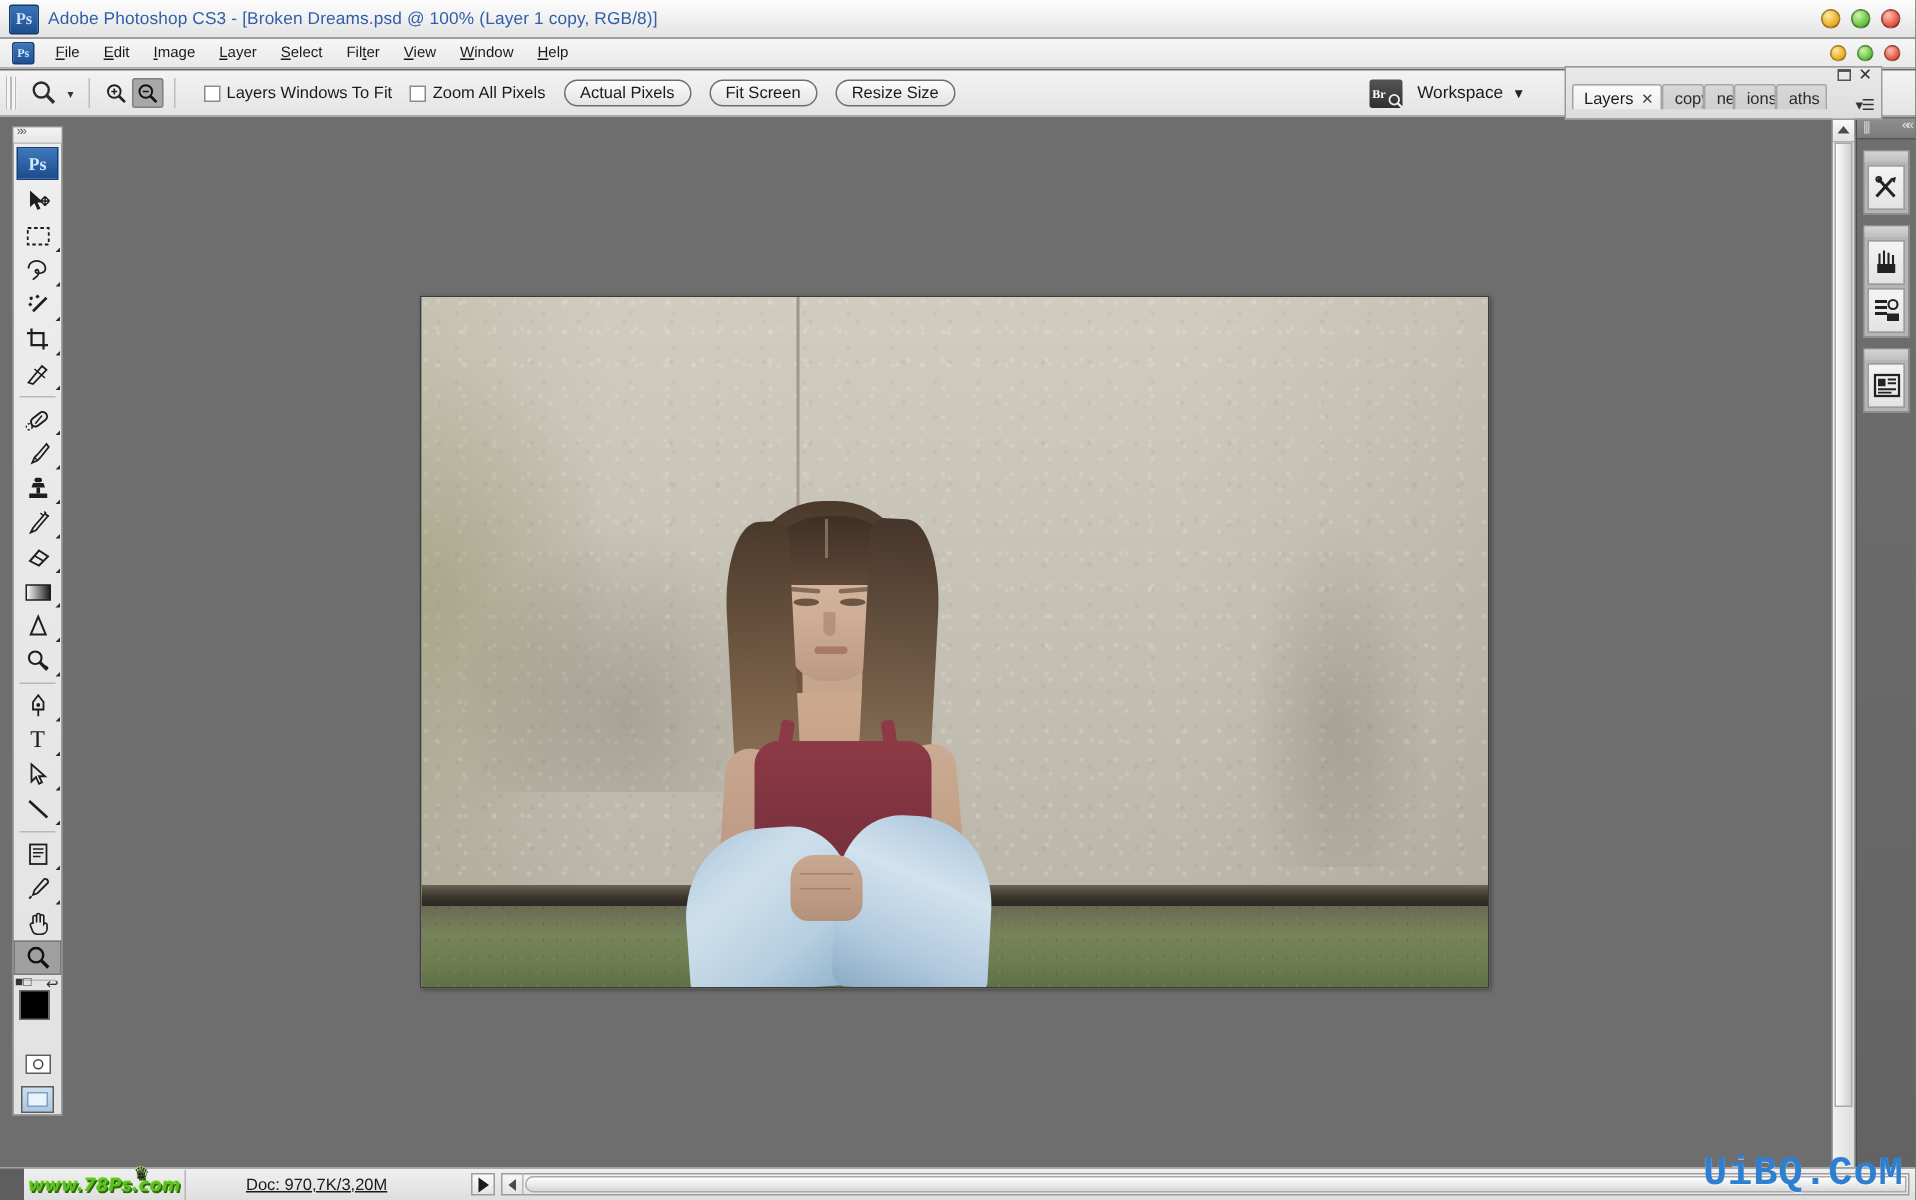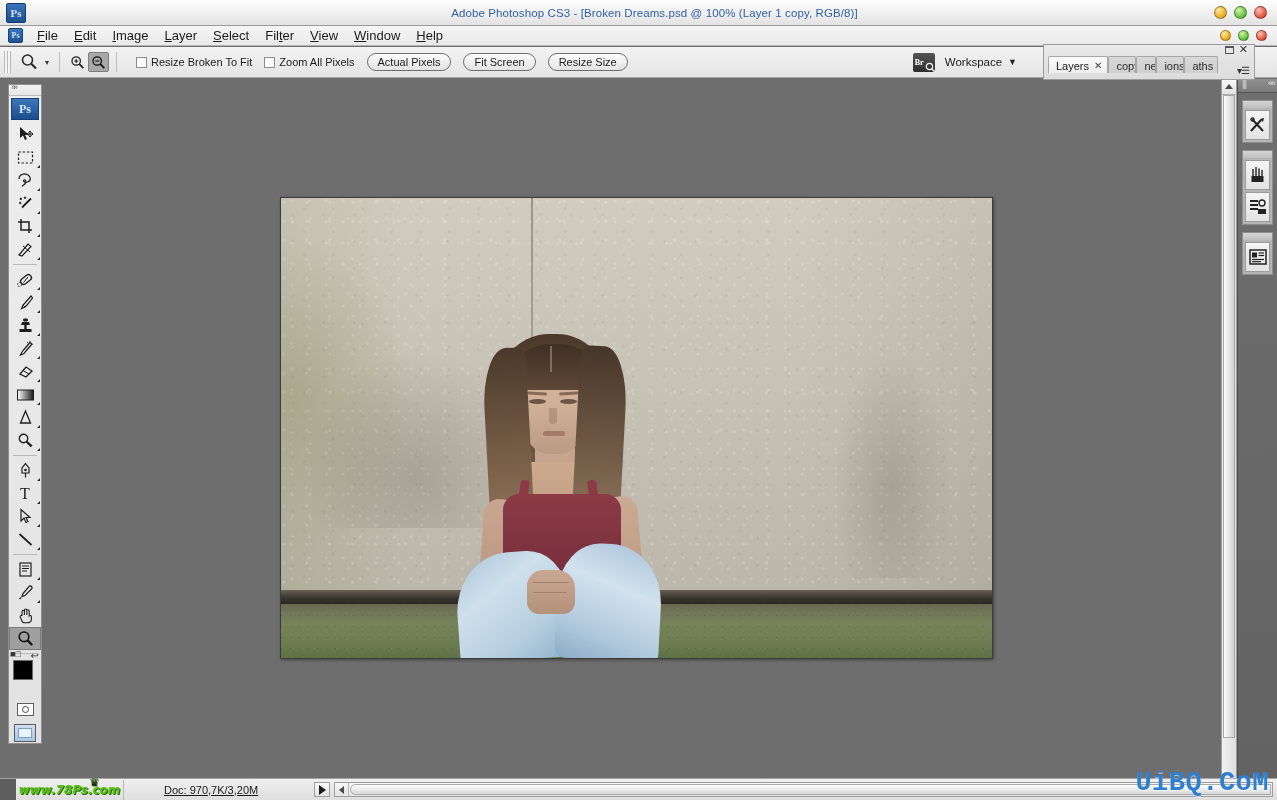--- a/index.html
+++ b/index.html
@@ -21,21 +21,21 @@
   }
   .ps-badge {
     width: 20px; height: 20px; margin-left: 6px;
     background: linear-gradient(to bottom, #3a74b8, #1d4f8f);
     border: 1px solid #123a6e; border-radius: 2px;
     color: #cfe2ff; font-size: 11px; font-weight: bold;
     display: flex; align-items: center; justify-content: center;
     font-family: "Liberation Serif", serif;
   }
   .title-text {
-    position: absolute; left: 0; right: 0; text-align: center;
+    position: absolute; left: 0; right: 0; 
     color: #2f5fa8; font-size: 11.5px; letter-spacing: 0.1px; padding-left: 32px;
   }
   .win-buttons { position: absolute; right: 10px; display: flex; gap: 7px; }
   .wb { width: 13px; height: 13px; border-radius: 50%; border: 1px solid rgba(0,0,0,.35); }
   .wb.y { background: radial-gradient(circle at 35% 30%, #ffe9a0, #e8a81c 70%, #b8800c); }
   .wb.g { background: radial-gradient(circle at 35% 30%, #d6f5a8, #5bbe3a 70%, #3d8a24); }
   .wb.r { background: radial-gradient(circle at 35% 30%, #ffc0b4, #e0503c 70%, #a8301f); }
 
   
   .menubar {
@@ -46,21 +46,21 @@
   }
   .menu-ps-icon {
     width: 15px; height: 15px; margin-left: 8px; margin-right: 6px;
     background: linear-gradient(to bottom, #3d78bc, #1f5190);
     border: 1px solid #15407a; border-radius: 2px;
     color: #d2e4ff; font-size: 8px; font-weight: bold;
     display: flex; align-items: center; justify-content: center;
     font-family: "Liberation Serif", serif;
   }
   .menu-item {
-    padding: 2px 8px; color: #1a1a1a; font-size: 13px; cursor: default;
+    padding: 2px 8px; color: #1a1a1a; font-size: 10px; cursor: default;
     white-space: nowrap;
   }
   .menu-item u { text-decoration: underline; }
 
   .menubar .win-buttons-2 { position: absolute; right: 10px; display: flex; gap: 7px; }
   .wb2 { width: 11px; height: 11px; border-radius: 50%; border: 1px solid rgba(0,0,0,.3); }
   .wb2.y { background: radial-gradient(circle at 35% 30%, #ffe9a0, #e8a81c 70%, #b8800c); }
   .wb2.g { background: radial-gradient(circle at 35% 30%, #d6f5a8, #5bbe3a 70%, #3d8a24); }
   .wb2.r { background: radial-gradient(circle at 35% 30%, #ffc0b4, #e0503c 70%, #a8301f); }
 
@@ -401,21 +401,21 @@
     <div class="zoom-btn on">
       <svg width="15" height="15" viewBox="0 0 15 15">
         <circle cx="6.2" cy="6" r="4.2" fill="none" stroke="#111" stroke-width="1.3"></circle>
         <line x1="9.4" y1="9.2" x2="13.3" y2="13.1" stroke="#111" stroke-width="1.8"></line>
         <line x1="4.2" y1="6" x2="8.2" y2="6" stroke="#111" stroke-width="1.1"></line>
       </svg>
     </div>
     <div class="opt-sep"></div>
     <label class="optcheck">
       <span class="cbox"></span>
-      <span>Resize Broken To Fit</span>
+      <span>Layers Windows To Fit</span>
     </label>
     <label class="optcheck">
       <span class="cbox"></span>
       <span>Zoom All Pixels</span>
     </label>
     <div class="pill">Actual Pixels</div>
     <div class="pill">Fit Screen</div>
     <div class="pill">Resize Size</div>
 
     <div class="opt-right">

